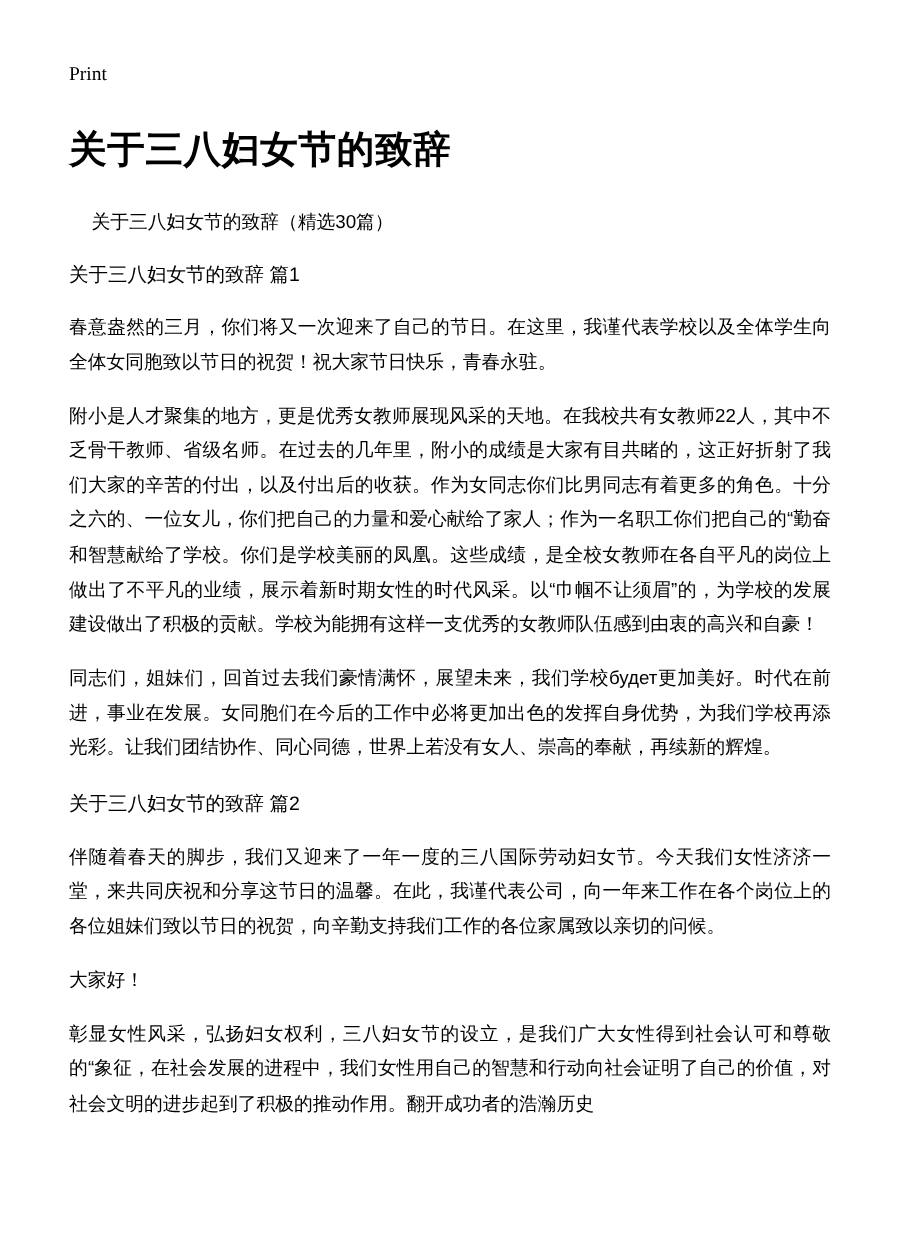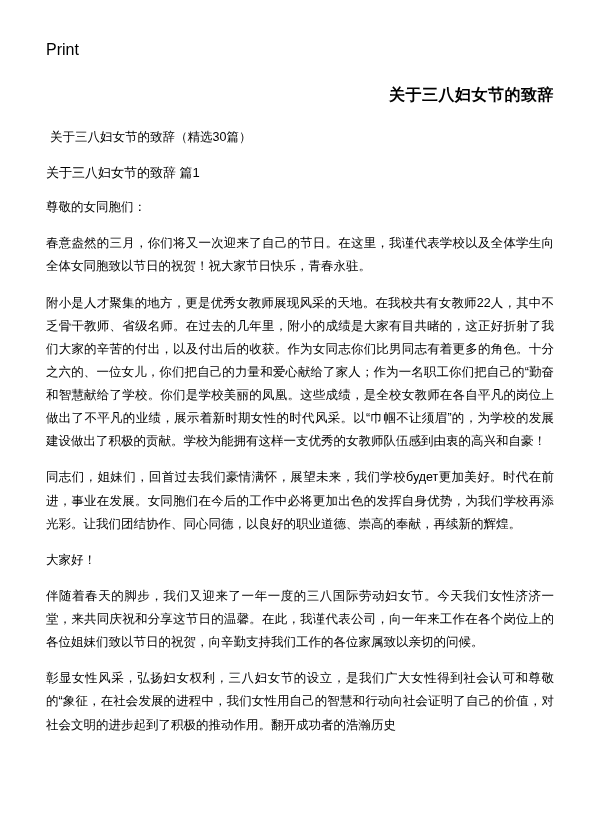--- a/index.html
+++ b/index.html
@@ -15,41 +15,41 @@
     overflow: hidden;
   }
   .page {
     position: relative;
     width: 600px;
     height: 828px;
     box-sizing: border-box;
     padding: 40px 46px 0 46px;
   }
   .print-link {
-    font-family: Liberation Sans, sans-serif;
-    font-size: 16px;
+    font-family: Liberation Serif, serif;
+    font-size: 13px;
     color: #000;
     text-decoration: none;
     display: inline-block;
     margin: 0 0 0 0;
     line-height: 1.2;
   }
   .doc-title {
-    text-align: right;
-    font-family: Liberation Serif, serif;
+    text-align: left;
+    font-family: Liberation Sans, sans-serif;
     font-weight: bold;
-    font-size: 16px;
+    font-size: 25px;
     letter-spacing: 0.5px;
     margin: 26px 0 22px 0;
     line-height: 1.3;
   }
   .subtitle {
     font-family: "Liberation Sans", sans-serif;
     font-size: 12.5px;
-    margin: 0 0 16px 4px;
+    margin: 0 0 16px 15px;
     line-height: 1.5;
   }
   .section-head {
     font-family: "Liberation Sans", sans-serif;
     font-weight: normal;
     font-size: 13px;
     margin: 16px 0 14px 0;
     line-height: 1.5;
   }
   p.para {
@@ -67,23 +67,23 @@
 <div class="page">
 
   <a class="print-link" href="#">Print</a>
 
   <h1 class="doc-title">关于三八妇女节的致辞</h1>
 
   <div class="subtitle">关于三八妇女节的致辞（精选30篇）</div>
 
   
   <h2 class="section-head">关于三八妇女节的致辞 篇1</h2>
-  <p class="para">尊敬的女同胞们：</p>
   <p class="para">春意盎然的三月，你们将又一次迎来了自己的节日。在这里，我谨代表学校以及全体学生向全体女同胞致以节日的祝贺！祝大家节日快乐，青春永驻。</p>
   <p class="para">附小是人才聚集的地方，更是优秀女教师展现风采的天地。在我校共有女教师22人，其中不乏骨干教师、省级名师。在过去的几年里，附小的成绩是大家有目共睹的，这正好折射了我们大家的辛苦的付出，以及付出后的收获。作为女同志你们比男同志有着更多的角色。十分之六的、一位女儿，你们把自己的力量和爱心献给了家人；作为一名职工你们把自己的“勤奋和智慧献给了学校。你们是学校美丽的凤凰。这些成绩，是全校女教师在各自平凡的岗位上做出了不平凡的业绩，展示着新时期女性的时代风采。以“巾帼不让须眉”的，为学校的发展建设做出了积极的贡献。学校为能拥有这样一支优秀的女教师队伍感到由衷的高兴和自豪！</p>
-  <p class="para">同志们，姐妹们，回首过去我们豪情满怀，展望未来，我们学校будет更加美好。时代在前进，事业在发展。女同胞们在今后的工作中必将更加出色的发挥自身优势，为我们学校再添光彩。让我们团结协作、同心同德，以良好的职业道德、崇高的奉献，再续新的辉煌。</p>
+  <p class="para">同志们，姐妹们，回首过去我们豪情满怀，展望未来，我们学校будет更加美好。时代在前进，事业在发展。女同胞们在今后的工作中必将更加出色的发挥自身优势，为我们学校再添光彩。让我们团结协作、同心同德，世界上若没有女人、崇高的奉献，再续新的辉煌。</p>
 
   
+  <h2 class="section-head">关于三八妇女节的致辞 篇2</h2>
+  <p class="para">伴随着春天的脚步，我们又迎来了一年一度的三八国际劳动妇女节。今天我们女性济济一堂，来共同庆祝和分享这节日的温馨。在此，我谨代表公司，向一年来工作在各个岗位上的各位姐妹们致以节日的祝贺，向辛勤支持我们工作的各位家属致以亲切的问候。</p>
   <p class="para">大家好！</p>
-  <p class="para">伴随着春天的脚步，我们又迎来了一年一度的三八国际劳动妇女节。今天我们女性济济一堂，来共同庆祝和分享这节日的温馨。在此，我谨代表公司，向一年来工作在各个岗位上的各位姐妹们致以节日的祝贺，向辛勤支持我们工作的各位家属致以亲切的问候。</p>
   <p class="para">彰显女性风采，弘扬妇女权利，三八妇女节的设立，是我们广大女性得到社会认可和尊敬的“象征，在社会发展的进程中，我们女性用自己的智慧和行动向社会证明了自己的价值，对社会文明的进步起到了积极的推动作用。翻开成功者的浩瀚历史</p>
 
 </div>
 
 </body></html>

